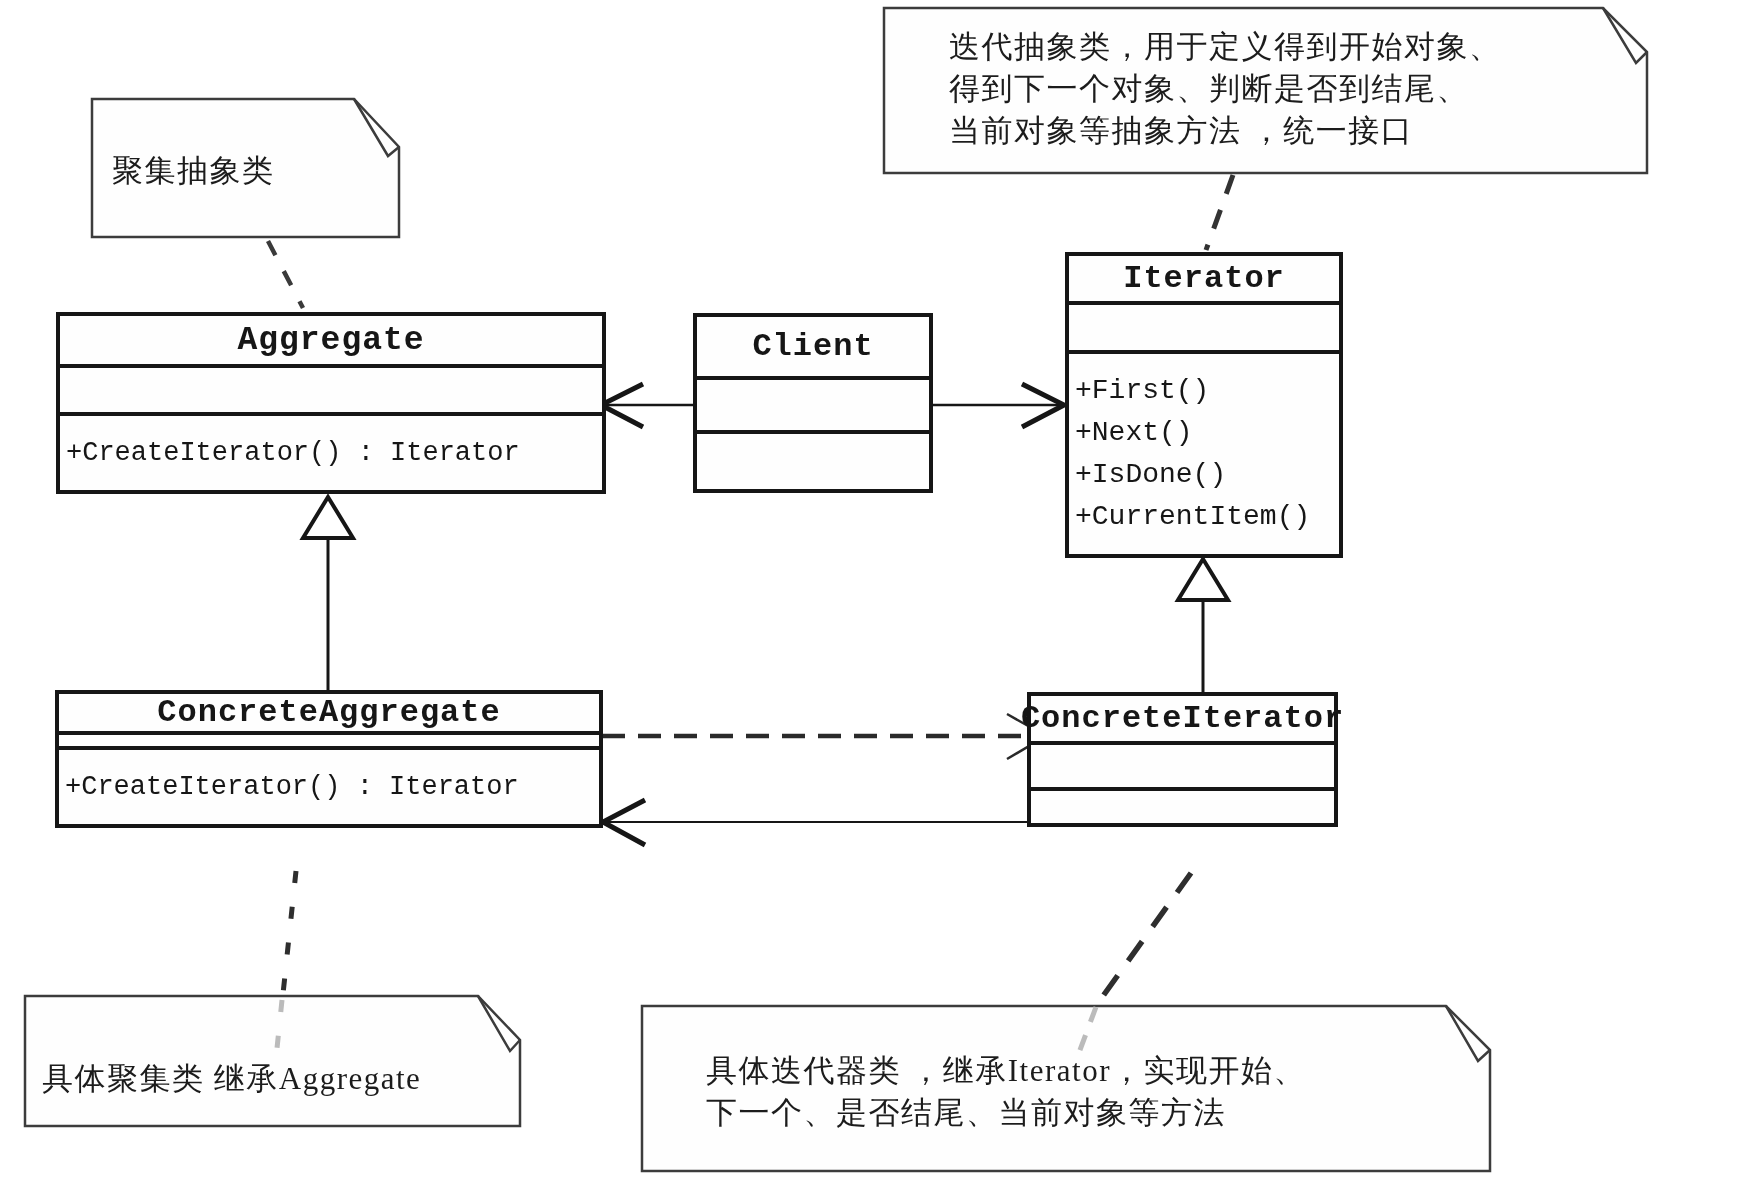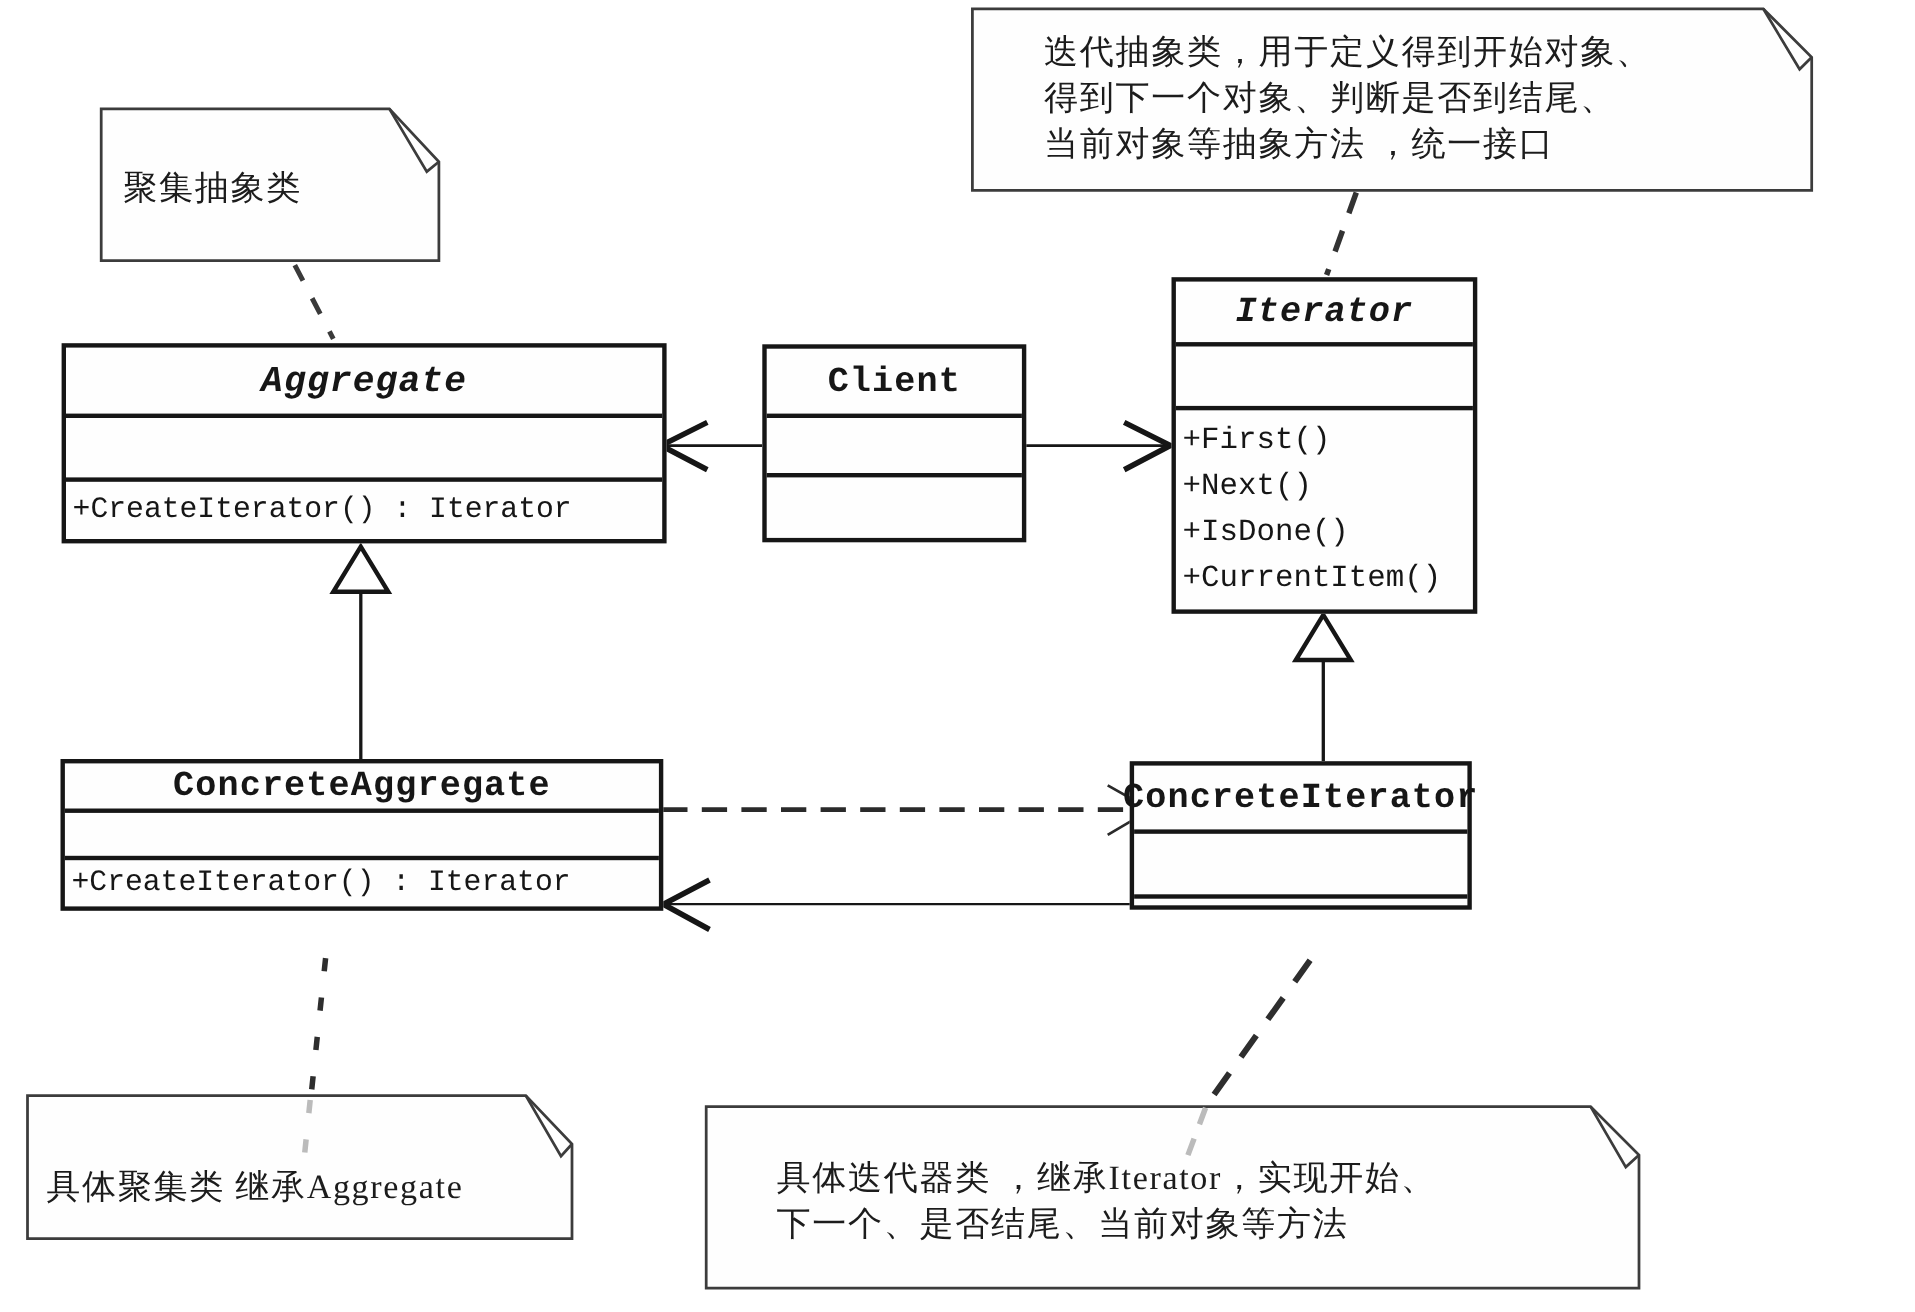--- a/index.html
+++ b/index.html
@@ -20,26 +20,26 @@
     display:flex;flex-direction:column;
   }
   .uml-title{
     display:flex;align-items:center;justify-content:center;
     border-bottom:4px solid #161616;
     font-weight:bold;
     font-size:32px;
     letter-spacing:1px;
     white-space:nowrap;
   }
-  .uml-title.italic{font-style:italic;}
+  .uml-title.italic{}
   .uml-attrs{border-bottom:4px solid #161616;}
   .uml-methods{
     flex:1;
     display:flex;flex-direction:column;justify-content:center;
-    padding:0 6px;
+    padding:16px 6px;
     font-size:27px;
     white-space:nowrap;
   }
   .uml-methods .m{line-height:42px;}
   .note-text{
     position:absolute;
     font-family:"Liberation Serif", serif;
     font-size:31px;
     letter-spacing:1.5px;
     color:#1c1c1c;

